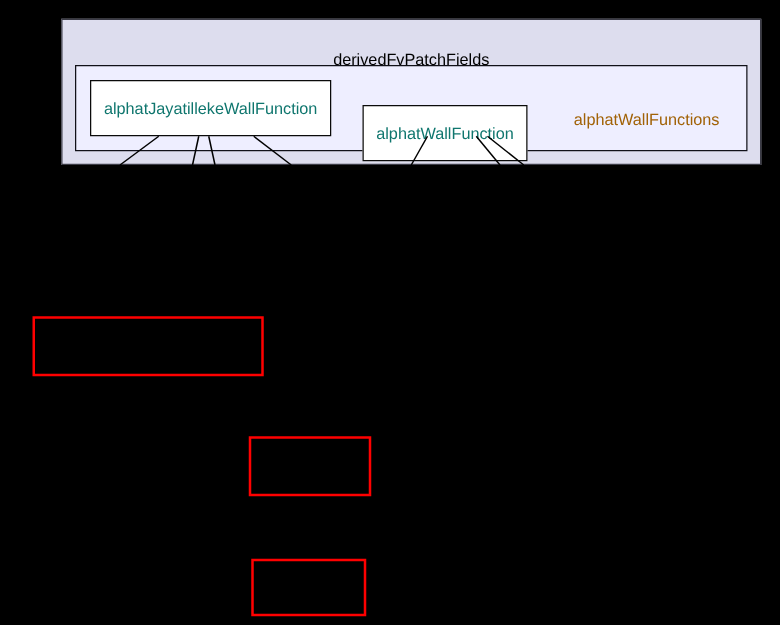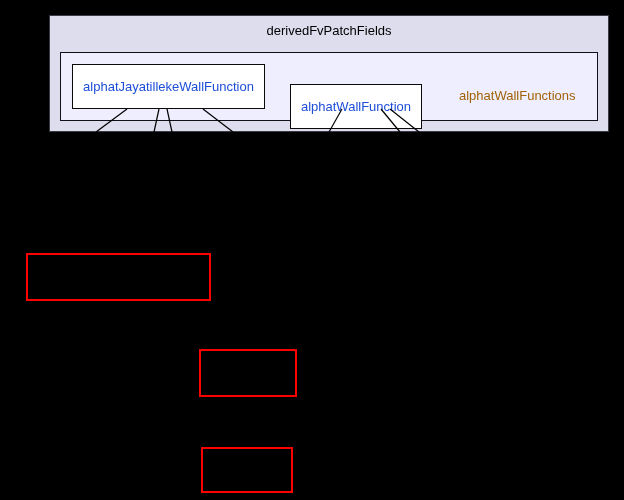--- a/index.html
+++ b/index.html
@@ -20,21 +20,21 @@
     left: 49px;
     top: 15px;
     width: 560px;
     height: 117px;
     background: #ddddee;
     border: 1px solid #3b3b46;
     box-sizing: border-box;
   }
   .outer-title {
     text-align: center;
-    padding-top: 7px;
+    padding-top: 24px;
     font-size: 13px;
     line-height: 15px;
     color: #000000;
     white-space: nowrap;
   }
   .inner-cluster {
     position: absolute;
     left: 10px;
     top: 36px;
     width: 538px;
@@ -47,21 +47,21 @@
     position: absolute;
     top: 11px;
     height: 45px;
     background: #ffffff;
     border: 1px solid #0a0a0a;
     box-sizing: border-box;
     display: flex;
     align-items: center;
     justify-content: center;
     font-size: 13px;
-    color: #1d4ed8;
+    color: #0f766e;
     white-space: nowrap;
     cursor: pointer;
   }
   .node-1 { left: 11px;  width: 193px; }
   .node-2 { left: 229px; width: 132px; }
   .inner-label {
     position: absolute;
     left: 398px;
     top: 17px;
     bottom: 0;

